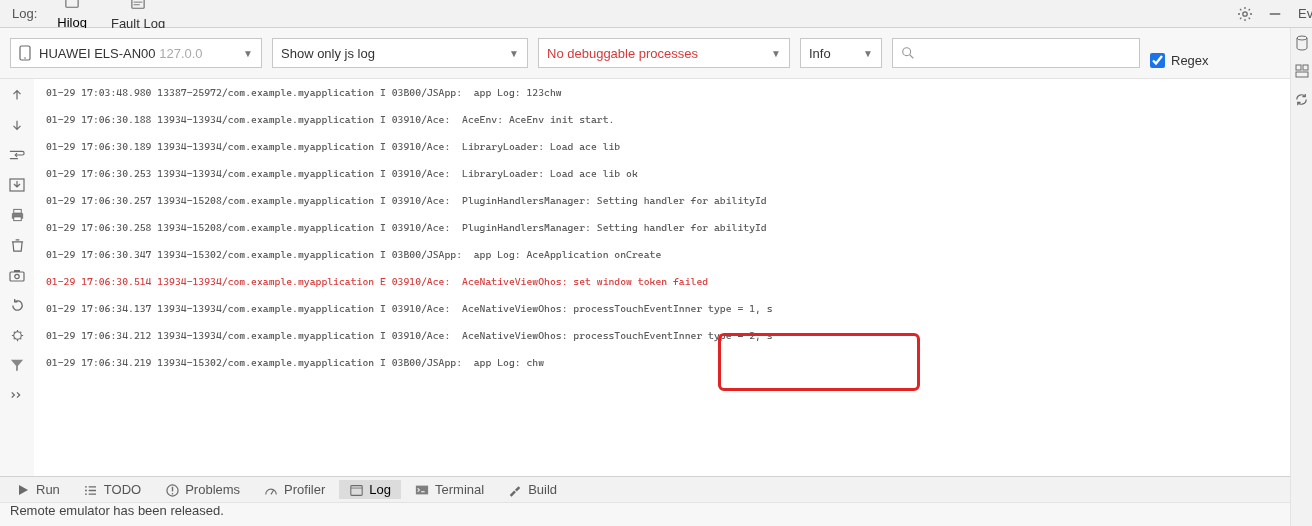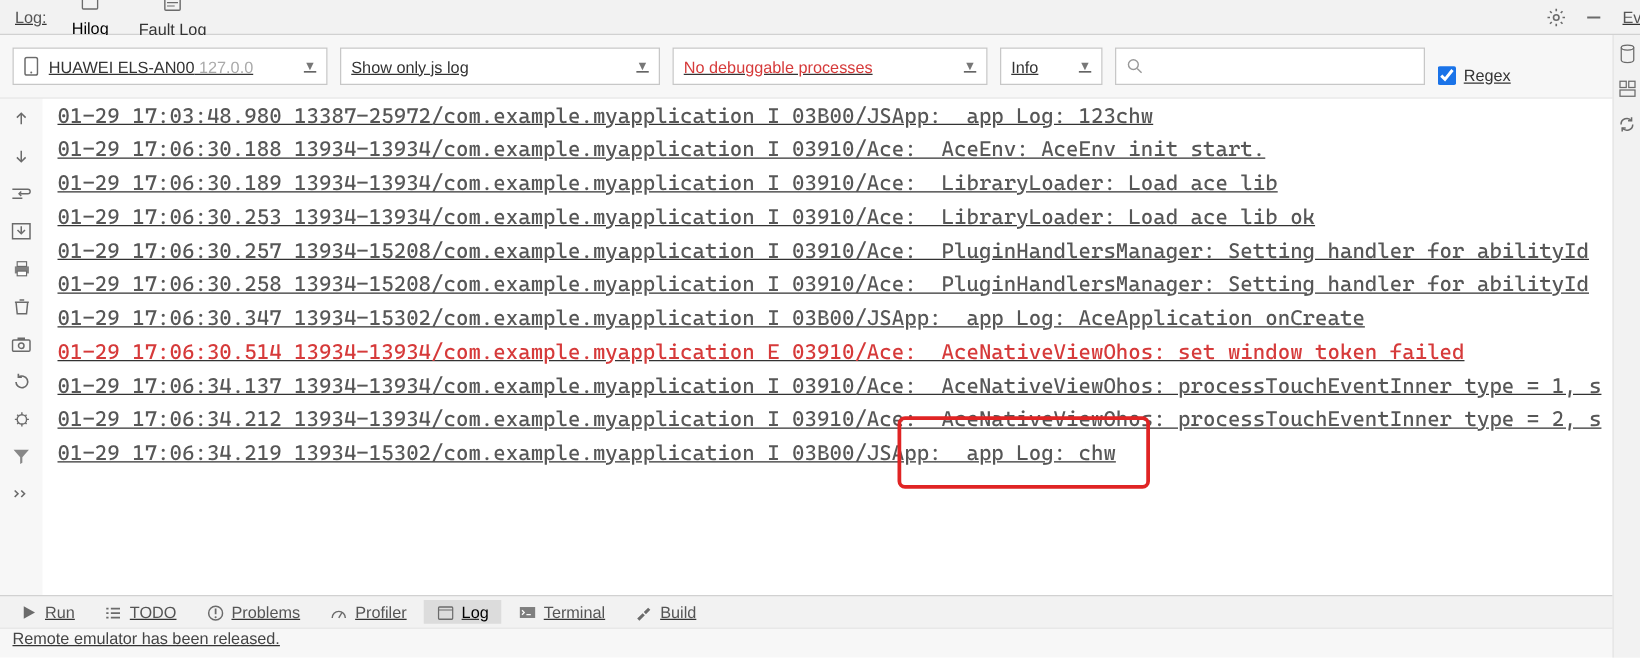--- a/index.html
+++ b/index.html
@@ -1,18 +1,18 @@
 <!DOCTYPE html>
 <html><head>
 <meta charset="utf-8">
 <style>
 * { margin: 0; padding: 0; box-sizing: border-box; }
 body { font-family: -apple-system, "Segoe UI", Arial, sans-serif; font-size: 13px; color: #333; background: #fff; overflow: hidden; }
 
-.panel { display: flex; flex-direction: column; width: 1312px; height: 526px; background: #f7f7f7; text-decoration: underline; }
+.panel { display: flex; flex-direction: column; width: 1312px; height: 526px; background: #f7f7f7; }
 
 
 .tabrow { display: flex; align-items: center; height: 28px; border-bottom: 1px solid #d1d1d1; padding-left: 8px; gap: 8px; background: #f2f2f2; }
 .tabrow .lbl { color: #555; padding: 0 4px; }
 .tab { display: inline-flex; align-items: center; gap: 6px; padding: 4px 8px; color: #333; cursor: pointer; flex-direction: column; }
 .tab.active { border-bottom: 2px solid #4a90d9; color: #000; }
 .tab .ticon { width: 14px; height: 14px; display: inline-flex; align-items: center; justify-content: center; color: #6b6b6b; }
 .spacer { flex: 1; }
 .tabrow .rbtn { width: 22px; height: 22px; display: inline-flex; align-items: center; justify-content: center; color: #6b6b6b; cursor: pointer; }
 
@@ -35,21 +35,21 @@
 
 .subtabs { padding: 2px 14px 0 14px; background: #f7f7f7; }
 .subtab { display: inline-block; padding: 4px 0; color: #555; border-bottom: 2px solid #4a90d9; }
 
 
 .main { display: flex; flex: 1; min-height: 0; border-top: 1px solid #e3e3e3; }
 .gutter { width: 34px; background: #f7f7f7; display: flex; flex-direction: column; align-items: center; padding-top: 6px; gap: 10px; }
 .gutter .gbtn { width: 20px; height: 20px; display: flex; align-items: center; justify-content: center; color: #6b6b6b; cursor: pointer; }
 
 .logwrap { flex: 1; background: #fff; overflow: auto; position: relative; }
-.logpre { font-family: ui-monospace, "Cascadia Mono", Consolas, "Courier New", monospace; font-size: 17px; line-height: 27px; color: #575757; white-space: pre; padding: 0 8px 30px 12px; }
+.logpre { font-family: ui-monospace, "Cascadia Mono", Consolas, "Courier New", monospace; font-size: 10px; line-height: 27px; color: #575757; white-space: pre; padding: 0 8px 30px 12px; }
 .logpre .err { color: #d63a3a; }
 .highlight { position: absolute; border: 3px solid #e02424; border-radius: 6px; }
 
 
 .bottomtabs { display: flex; align-items: center; height: 26px; border-top: 1px solid #d1d1d1; background: #f2f2f2; padding: 0 6px; gap: 4px; }
 .btab { display: inline-flex; align-items: flex-end; gap: 6px; padding: 2px 10px; color: #555; cursor: pointer; }
 .btab .bicon { width: 14px; height: 14px; display: inline-flex; align-items: center; justify-content: center; color: #6b6b6b; }
 .btab.active { background: #dcdcdc; color: #000; }
 
 .status { height: 24px; display: flex; align-items: flex-start; padding: 0 10px; border-top: 1px solid #e3e3e3; background: #f7f7f7; color: #444; flex-direction: column; }

